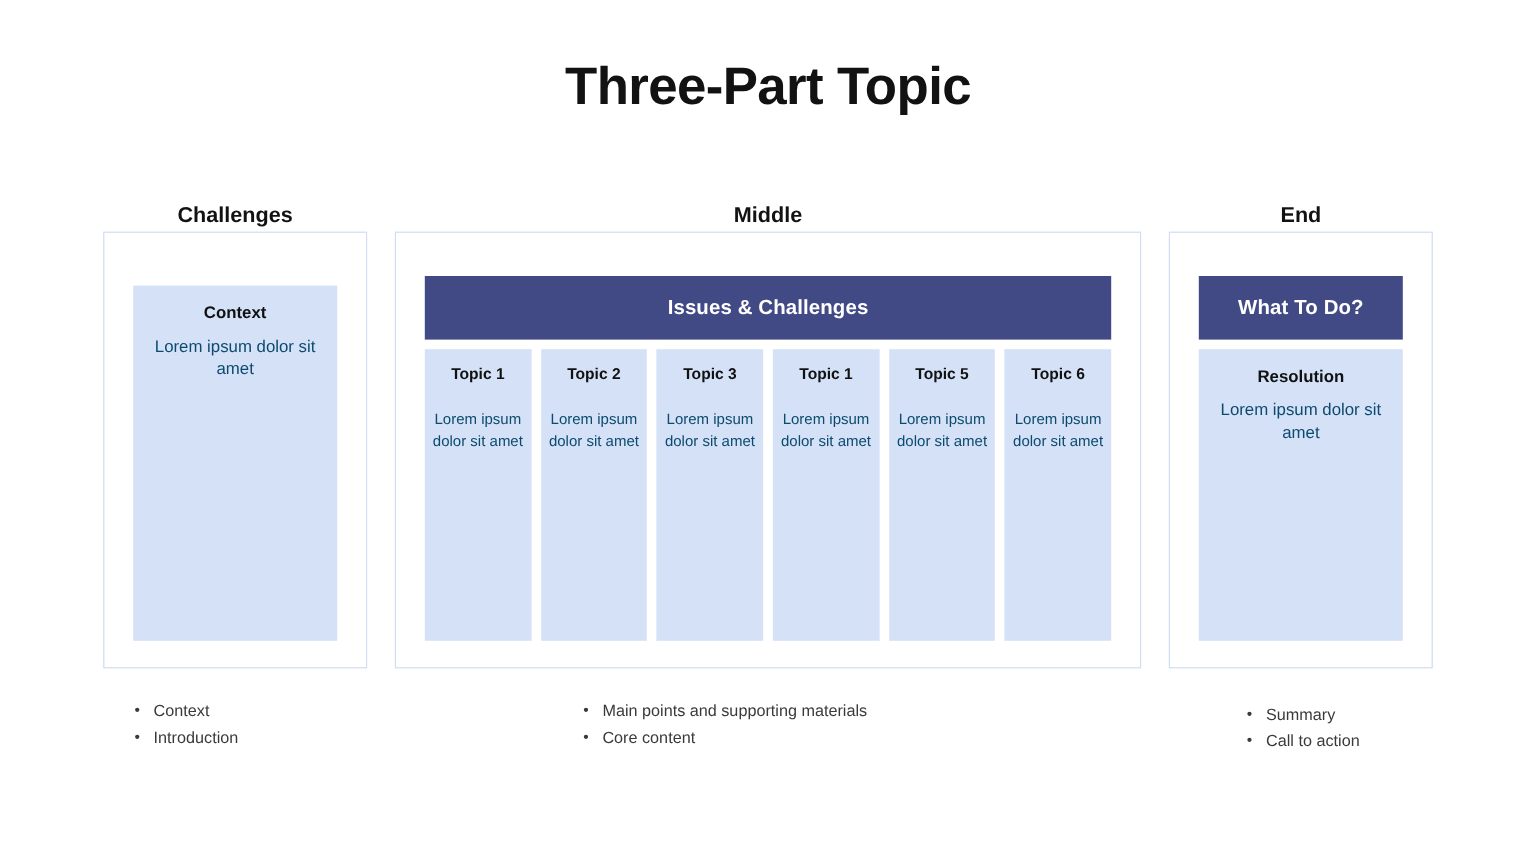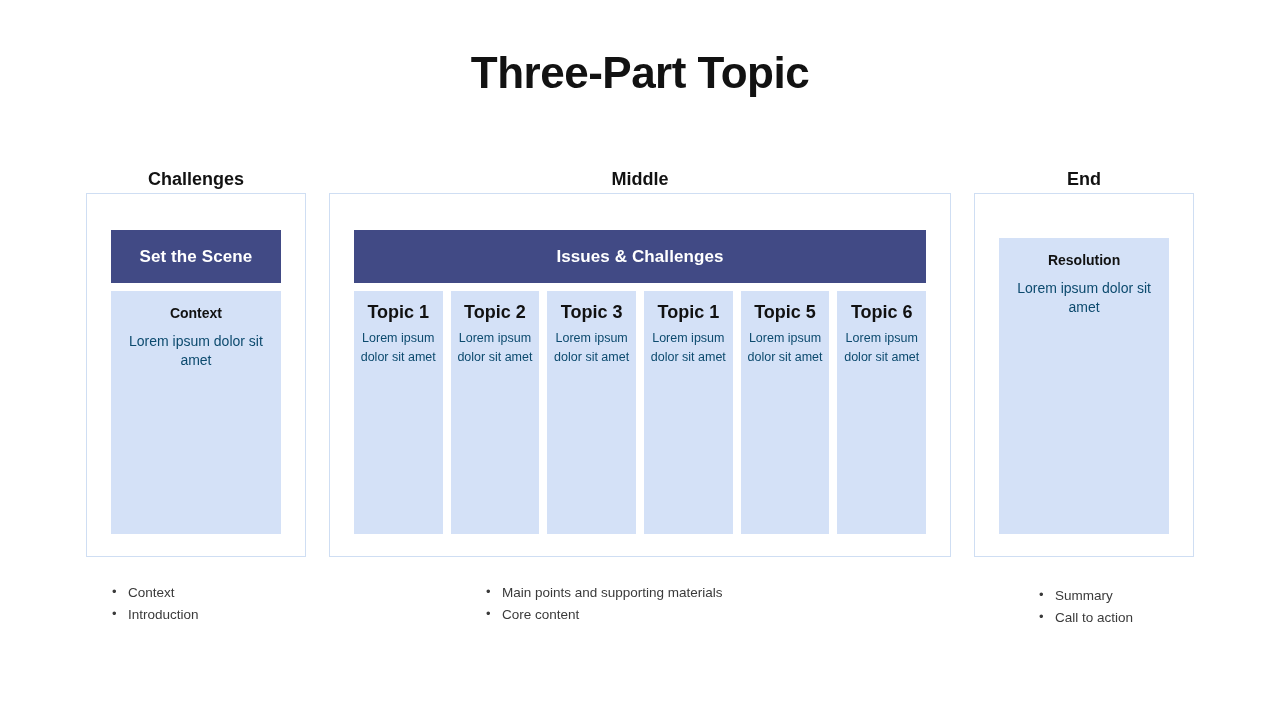--- a/index.html
+++ b/index.html
@@ -116,21 +116,21 @@
     margin-bottom: 11px;
     line-height: 16px;
   }
   .panel-body {
     font-size: 13.5px;
     color: #0c4a6e;
     line-height: 19px;
   }
   .panel--wide .panel-body { font-size: 14px; }
   .panel--topic { padding: 13px 6px 0 6px; }
-  .panel--topic .panel-heading { font-size: 18px; margin-bottom: 9px; }
+  .panel--topic .panel-heading { font-size: 13px; margin-bottom: 20px; }
   .panel--topic .panel-body { font-size: 12.5px; line-height: 19px; }
 
   
   .bullets {
     position: absolute;
     font-size: 13.5px;
     color: #3a3a3a;
     line-height: 22px;
   }
   .bullets ul {
@@ -158,21 +158,20 @@
 </head>
 <body>
 
 <div class="slide-title">Three-Part Topic</div>
 
 <div class="sections">
 
   <div class="section section--beginning">
     <div class="section-label">Challenges</div>
     <div class="section-inner">
-      <div class="banner">Set the Scene</div>
       <div class="panel-row">
         <div class="panel panel--wide">
           <div class="panel-heading">Context</div>
           <div class="panel-body">Lorem ipsum dolor sit amet</div>
         </div>
       </div>
     </div>
   </div>
 
   <div class="section section--middle">
@@ -211,20 +210,21 @@
           <div class="panel-body">Lorem ipsum dolor sit amet</div>
         </div>
 
       </div>
     </div>
   </div>
 
   <div class="section section--end">
     <div class="section-label">End</div>
     <div class="section-inner">
+      <div class="banner">What To Do?</div>
       <div class="panel-row">
         <div class="panel panel--wide">
           <div class="panel-heading">Resolution</div>
           <div class="panel-body">Lorem ipsum dolor sit amet</div>
         </div>
       </div>
     </div>
   </div>
 
 </div>

